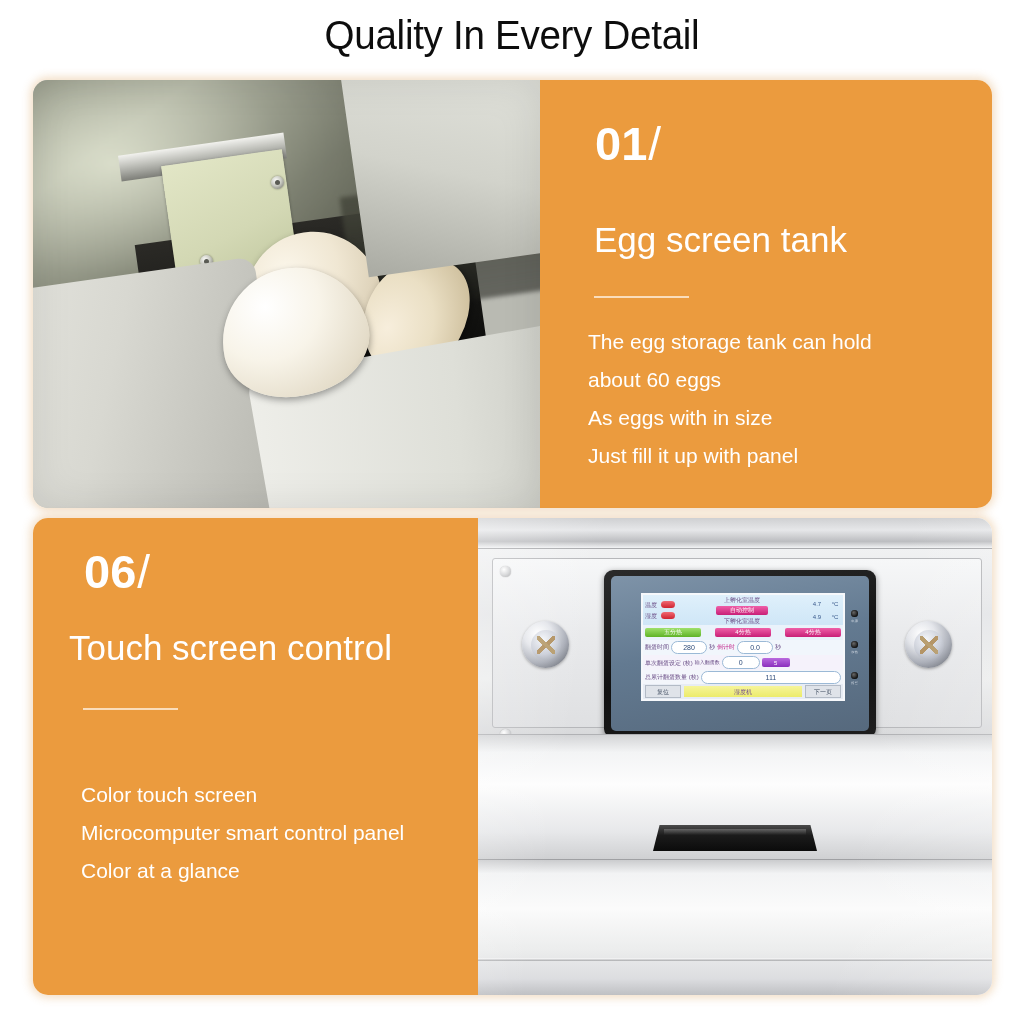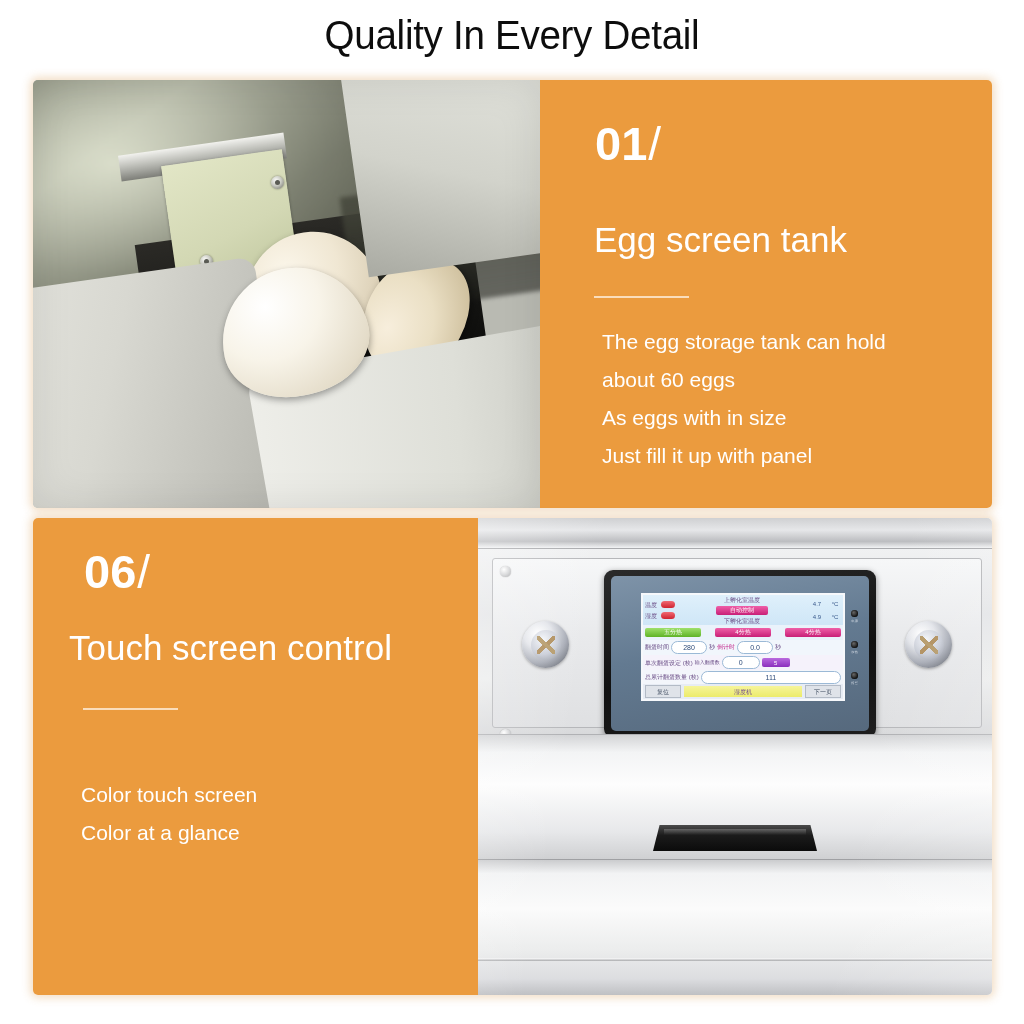--- a/index.html
+++ b/index.html
@@ -26,21 +26,21 @@
   }
 
   
   .row{position:absolute;left:33px;width:959px;overflow:visible;}
   #row-1{top:80px;height:428px;}
   #row-2{top:518px;height:477px;}
 
   .row-inner{
     position:absolute;inset:0;
     display:flex;
-    border-radius:5px;
+    border-radius:15px;
     overflow:hidden;
     box-shadow:0 0 9px 3px rgba(214,150,70,0.30);
   }
 
   
   .panel{
     background:#eb9b3e;
     position:relative;
     flex:0 0 auto;
     color:#ffffff;
@@ -81,21 +81,21 @@
   #row-1 .divider{left:54px;top:216px;}
   #row-2 .divider{left:50px;top:190px;}
 
   .body-text{
     position:absolute;
     font-size:21px;
     line-height:38px;
     color:#ffffff;
     white-space:nowrap;
   }
-  #row-1 .body-text{left:62px;top:243px;}
+  #row-1 .body-text{left:48px;top:243px;}
   #row-2 .body-text{left:48px;top:258px;}
   .body-text div{white-space:nowrap;}
 
   
   .photo{position:relative;flex:1 1 auto;overflow:hidden;background:#cfcfc9;}
 
   
   #photo-eggs{background:#b9bab2;}
   .p1-bgtop{
     position:absolute;left:-6%;top:-4%;width:75%;height:62%;
@@ -336,20 +336,21 @@
 
 <div class="row" id="row-2">
   <div class="row-inner">
 
     <div class="panel">
       <div class="num"><span>06</span><span class="slash">/</span></div>
       <div class="heading">Touch screen control</div>
       <div class="divider"></div>
       <div class="body-text">
         <div>Color touch screen</div>
+        <div>Microcomputer smart control panel</div>
         <div>Color at a glance</div>
       </div>
     </div>
 
     <div class="photo" id="photo-machine">
       <div class="m-topband"></div>
 
       <div class="m-upper">
         <div class="m-upper-inner"></div>
         <div class="corner-screw" id="cs-tl"></div>

